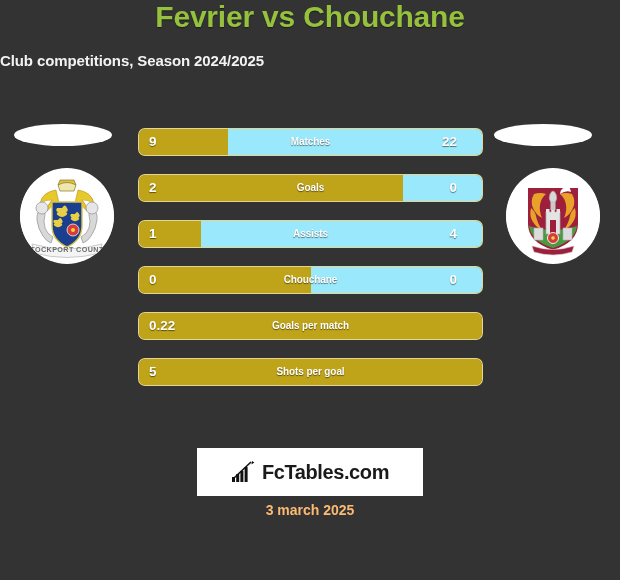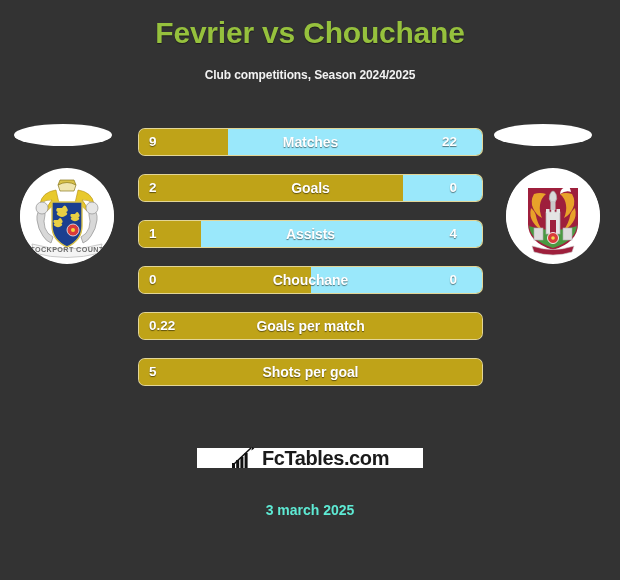--- a/index.html
+++ b/index.html
@@ -19,29 +19,28 @@
     position: relative;
   }
 
   
   .title {
     text-align: center;
     color: #96c13d;
     font-size: 30px;
     font-weight: bold;
     letter-spacing: -0.2px;
-    padding-top: 16px;
     line-height: 34px;
     text-shadow: 0 1px 1px rgba(0,0,0,.45);
   }
 
   .subtitle {
-    text-align: center;
+    text-align: left;
     color: #f2f2f2;
-    font-size: 12px;
+    font-size: 15px;
     font-weight: bold;
     margin-top: 18px;
     letter-spacing: -0.1px;
   }
 
   
   .badge {
     position: absolute;
     width: 94px;
     height: 96px;
@@ -94,21 +93,21 @@
     right: 0; top: 0; bottom: 0;
     background: #9ae8fb;
   }
 
   .bar-label {
     position: absolute;
     left: 0; right: 0; top: 0;
     line-height: 26px;
     text-align: center;
     color: #ffffff;
-    font-size: 14px;
+    font-size: 10px;
     font-weight: bold;
     text-shadow: 0 1px 1px rgba(0,0,0,.5);
     letter-spacing: -0.1px;
   }
 
   .bar-val {
     position: absolute;
     top: 0;
     line-height: 26px;
     color: #ffffff;
@@ -118,41 +117,41 @@
   }
   .bar-val.home { left: 10px; }
   .bar-val.away { right: 25px; }
 
   
   .logo-box {
     position: absolute;
     left: 197px;
     top: 448px;
     width: 226px;
-    height: 20px;
+    height: 48px;
     background: #ffffff;
     display: flex;
     align-items: center;
     justify-content: center;
     gap: 7px;
   }
   .logo-mark { width: 24px; height: 22px; display: block; }
   .logo-text {
     color: #1a1a1a;
     font-size: 20px;
     font-weight: bold;
     letter-spacing: -0.4px;
   }
 
   .footer-date {
     position: absolute;
     left: 0; right: 0;
     top: 502px;
     text-align: center;
-    color: #5eead4;
+    color: #fdba74;
     font-size: 14px;
     font-weight: bold;
   }
 </style>
 </head>
 <body>
 
 <div class="page">
 
   <div class="title">Fevrier vs Chouchane</div>

